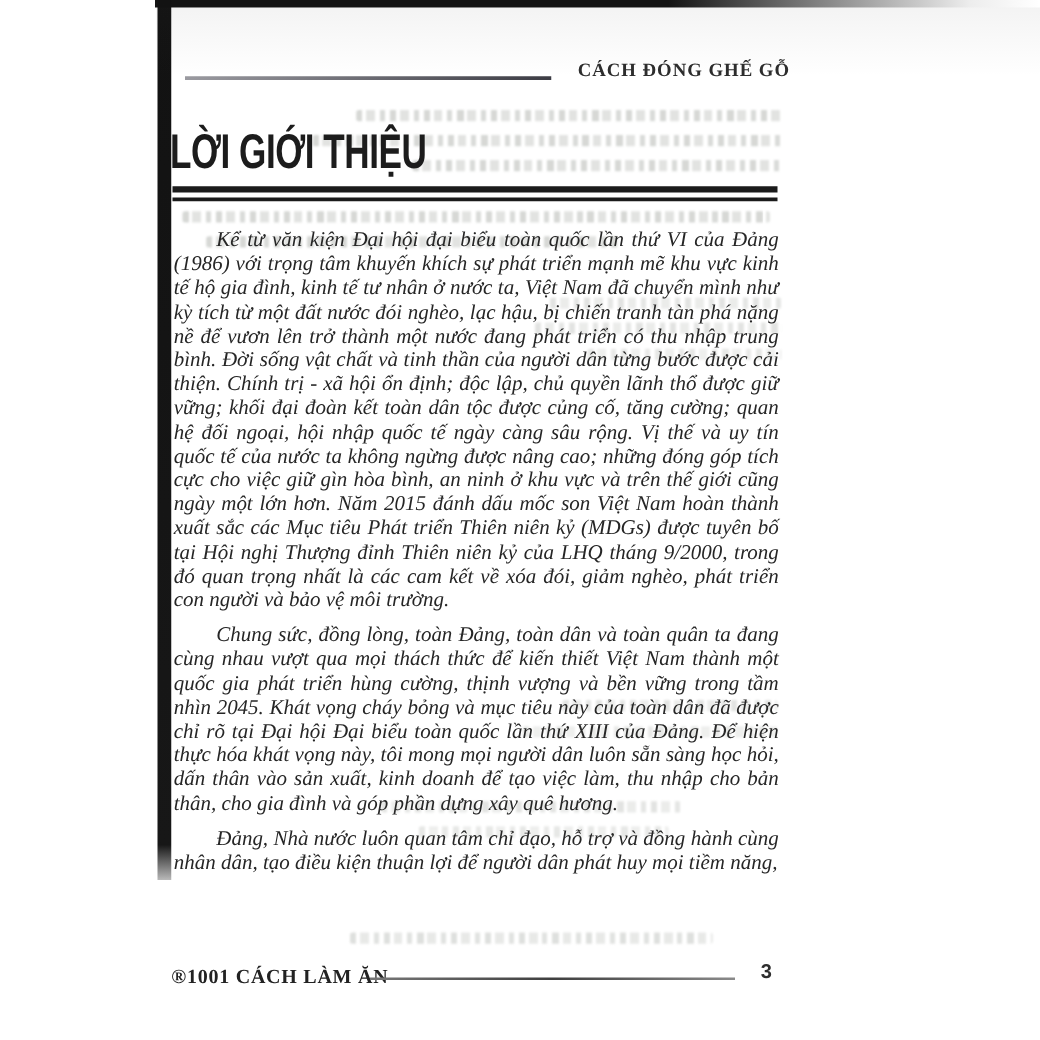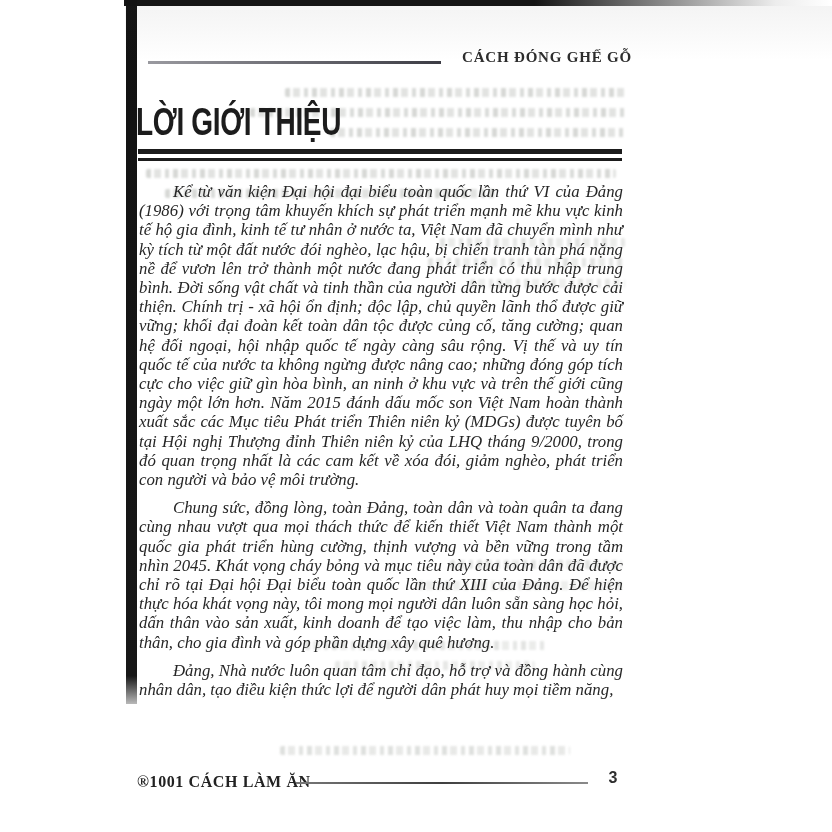--- a/index.html
+++ b/index.html
@@ -92,20 +92,20 @@
   <div class="running-header">CÁCH ĐÓNG GHẾ GỖ</div>
   <div class="header-rule"></div>
 
   <div class="page-title">LỜI GIỚI THIỆU</div>
   <div class="title-rule-thick"></div>
   <div class="title-rule-thin"></div>
 
   <div class="body-text">
     <p>Kể từ văn kiện Đại hội đại biểu toàn quốc lần thứ VI của Đảng (1986) với trọng tâm khuyến khích sự phát triển mạnh mẽ khu vực kinh tế hộ gia đình, kinh tế tư nhân ở nước ta, Việt Nam đã chuyển mình như kỳ tích từ một đất nước đói nghèo, lạc hậu, bị chiến tranh tàn phá nặng nề để vươn lên trở thành một nước đang phát triển có thu nhập trung bình. Đời sống vật chất và tinh thần của người dân từng bước được cải thiện. Chính trị - xã hội ổn định; độc lập, chủ quyền lãnh thổ được giữ vững; khối đại đoàn kết toàn dân tộc được củng cố, tăng cường; quan hệ đối ngoại, hội nhập quốc tế ngày càng sâu rộng. Vị thế và uy tín quốc tế của nước ta không ngừng được nâng cao; những đóng góp tích cực cho việc giữ gìn hòa bình, an ninh ở khu vực và trên thế giới cũng ngày một lớn hơn. Năm 2015 đánh dấu mốc son Việt Nam hoàn thành xuất sắc các Mục tiêu Phát triển Thiên niên kỷ (MDGs) được tuyên bố tại Hội nghị Thượng đỉnh Thiên niên kỷ của LHQ tháng 9/2000, trong đó quan trọng nhất là các cam kết về xóa đói, giảm nghèo, phát triển con người và bảo vệ môi trường.</p>
     <p>Chung sức, đồng lòng, toàn Đảng, toàn dân và toàn quân ta đang cùng nhau vượt qua mọi thách thức để kiến thiết Việt Nam thành một quốc gia phát triển hùng cường, thịnh vượng và bền vững trong tầm nhìn 2045. Khát vọng cháy bỏng và mục tiêu này của toàn dân đã được chỉ rõ tại Đại hội Đại biểu toàn quốc lần thứ XIII của Đảng. Để hiện thực hóa khát vọng này, tôi mong mọi người dân luôn sẵn sàng học hỏi, dấn thân vào sản xuất, kinh doanh để tạo việc làm, thu nhập cho bản thân, cho gia đình và góp phần dựng xây quê hương.</p>
-    <p>Đảng, Nhà nước luôn quan tâm chỉ đạo, hỗ trợ và đồng hành cùng nhân dân, tạo điều kiện thức lợi để người dân phát huy mọi tiềm năng,</p>
+    <p>Đảng, Nhà nước luôn quan tâm chỉ đạo, hỗ trợ và đồng hành cùng nhân dân, tạo điều kiện thuận lợi để người dân phát huy mọi tiềm năng,</p>
   </div>
 
   <div class="footer-imprint">®1001 CÁCH LÀM ĂN</div>
   <div class="footer-rule"></div>
   <div class="page-number">3</div>
 
 </div>
 
 </body></html>

